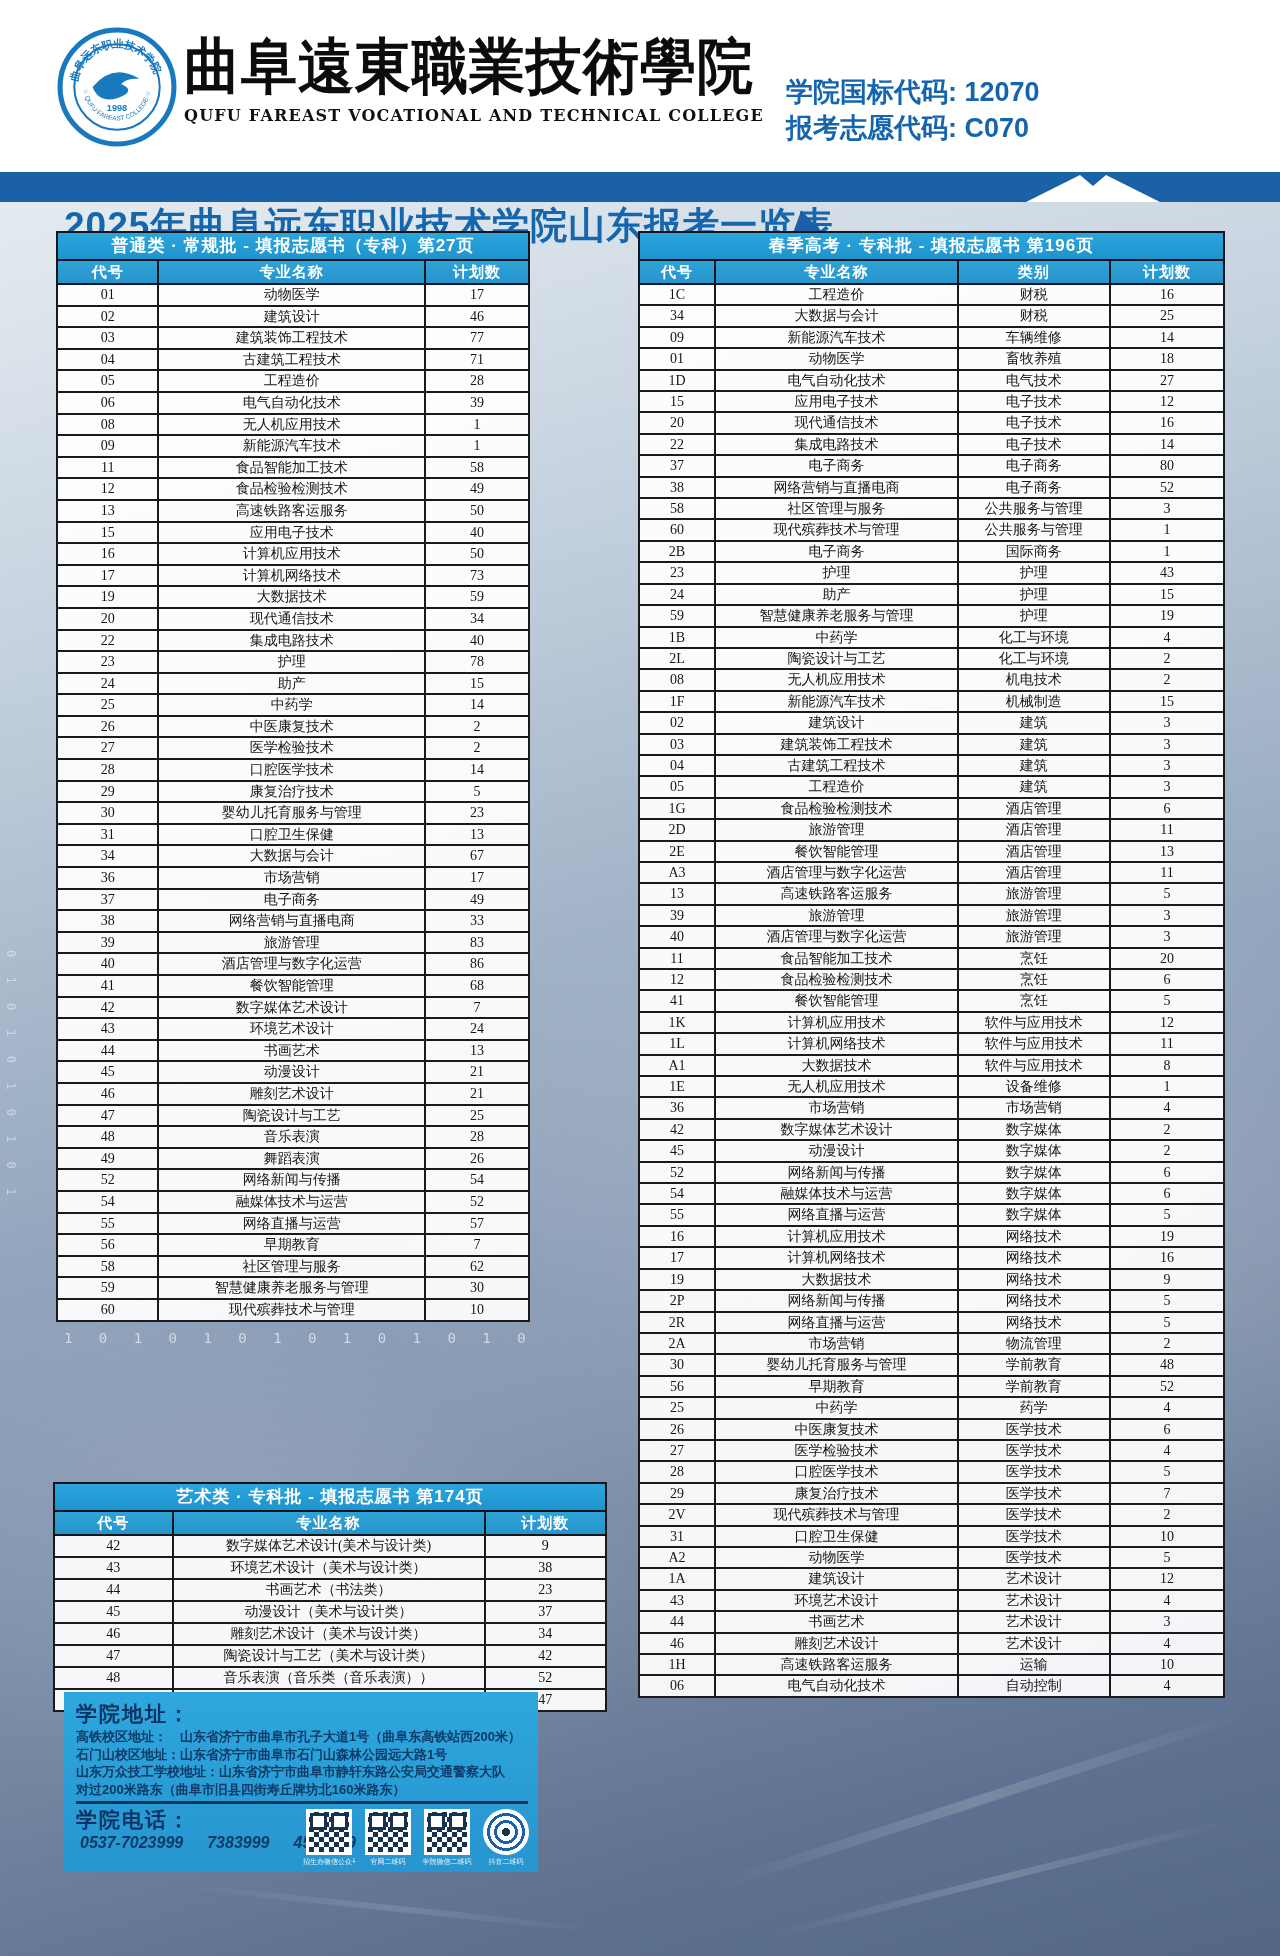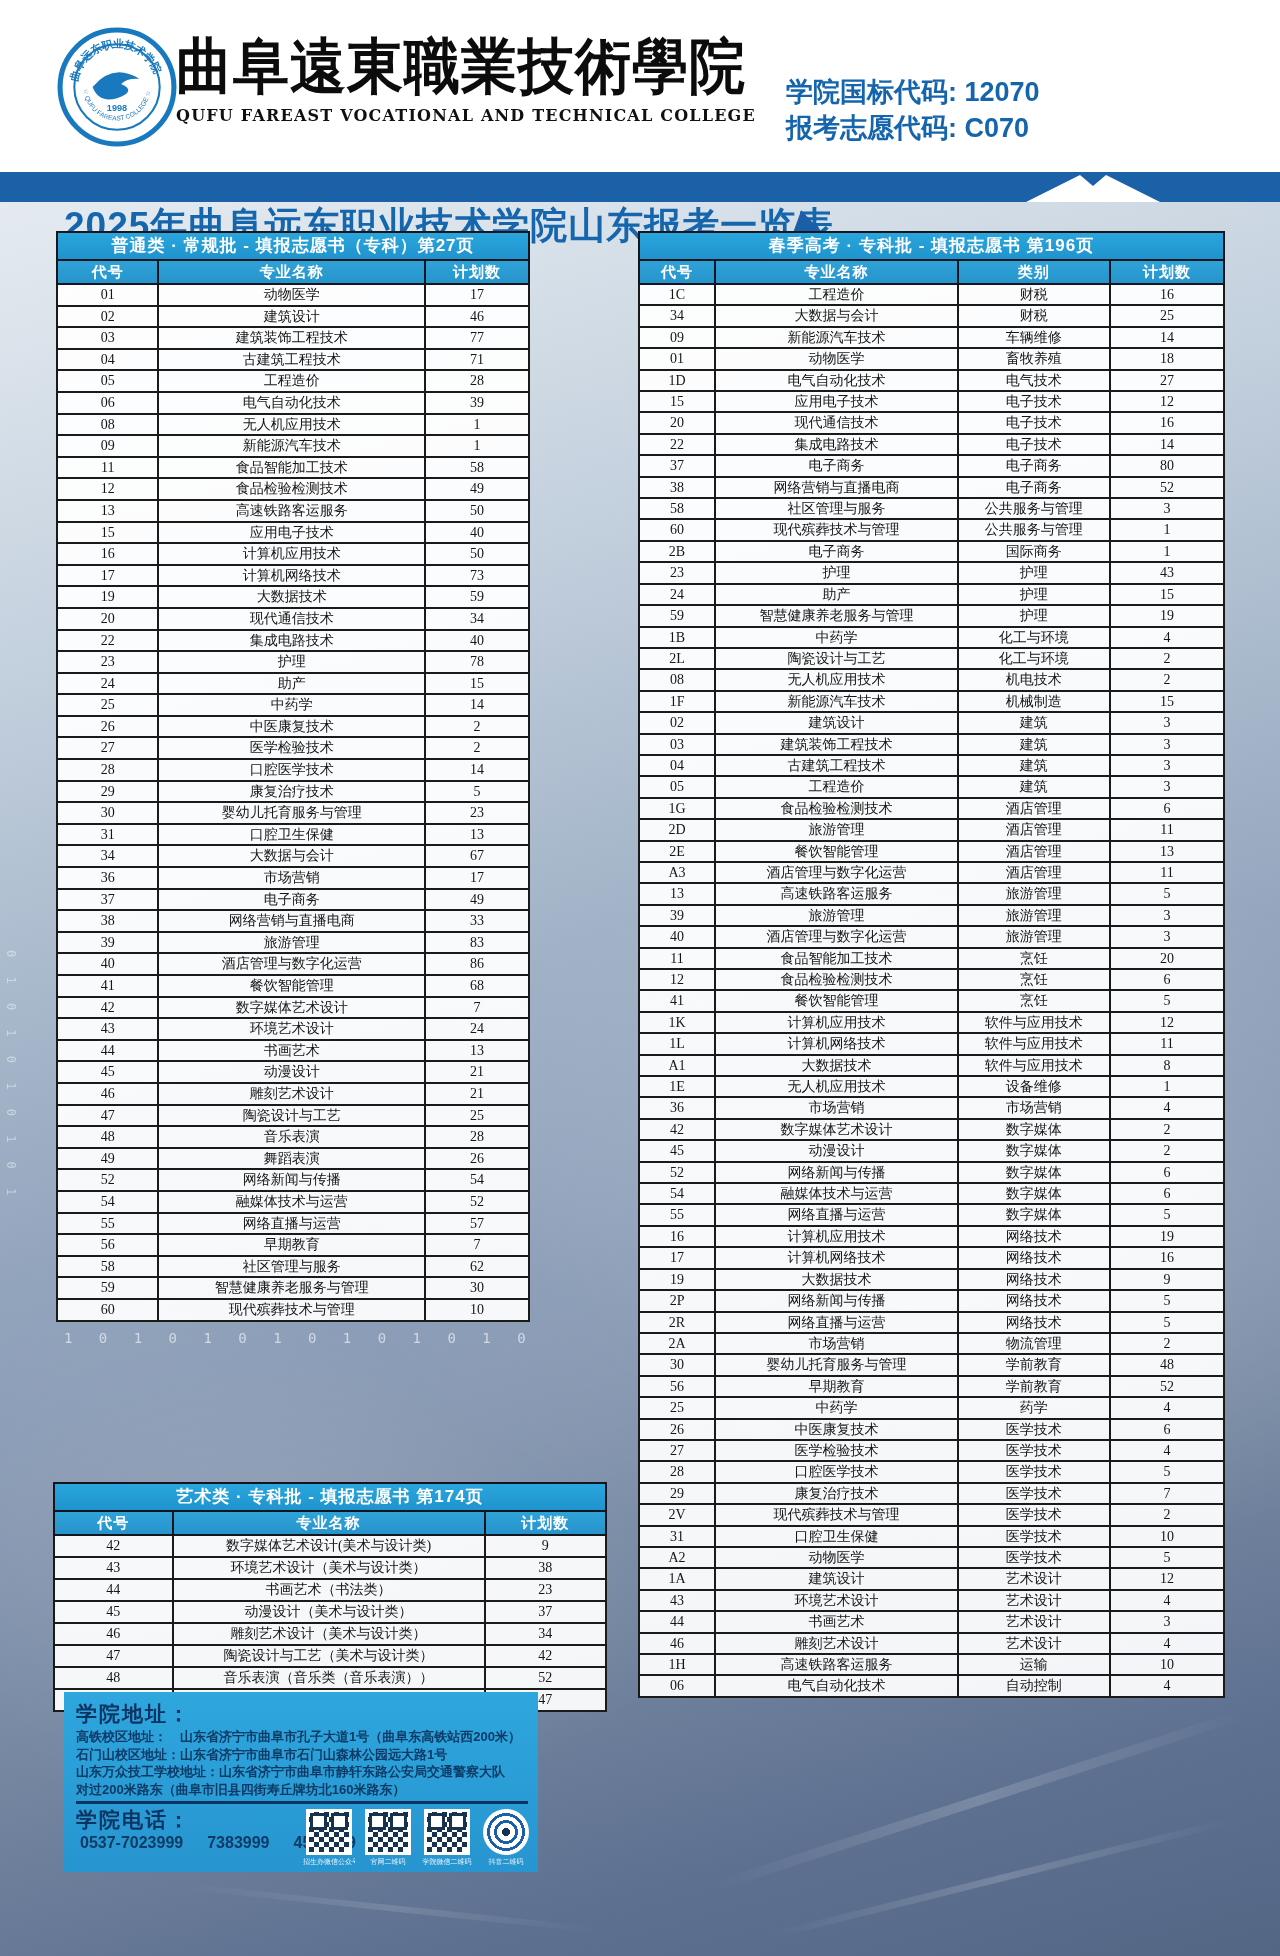--- a/index.html
+++ b/index.html
@@ -13,21 +13,21 @@
       linear-gradient(165deg,#eef2f6 0%,#dde5ec 14%,#c2cfdd 30%,#a4b5c9 46%,#8799b4 62%,#73859f 78%,#5d7090 90%,#536785 100%);
   }
   .streak { position:absolute; background:linear-gradient(90deg,rgba(255,255,255,0),rgba(255,255,255,0.35),rgba(255,255,255,0)); height:10px; border-radius:5px; opacity:.5; }
   .s1 { width:560px; left:700px; top:1795px; transform:rotate(-18deg); }
   .s2 { width:480px; left:760px; top:1875px; transform:rotate(-14deg); height:7px; }
   .s3 { width:420px; left:180px; top:1905px; transform:rotate(6deg); height:6px; opacity:.35; }
 
   
   .header { position:absolute; left:0; top:0; width:1280px; height:172px; background:#ffffff; }
   .logo { position:absolute; left:56px; top:26px; width:122px; height:122px; }
-  .nameblock { position:absolute; left:176px; top:34px; width:600px; }
+  .nameblock { position:absolute; left:184px; top:34px; width:600px; }
   .name-zh {
     font-family:"DejaVu Serif","Liberation Serif",serif; font-weight:900;
     font-size:56px; line-height:62px; color:#0c0c0c; white-space:nowrap; letter-spacing:1px;
     transform:scaleY(1.08);
   }
   .name-en {
     font-family:"DejaVu Serif","Liberation Serif",serif; font-weight:700;
     font-size:16px; letter-spacing:1.2px; color:#101010; margin-top:10px; white-space:nowrap;
   }
   .codes { position:absolute; left:786px; top:74px; font-weight:bold; font-size:27px; line-height:36px; color:#1565ad; white-space:nowrap; }
@@ -79,21 +79,21 @@
 
   
   .contact { position:absolute; left:64px; top:1692px; width:474px; height:180px;
     background:linear-gradient(180deg,#2ea6de,#2795cf); padding:8px 10px 6px 12px; }
   .addr-title { font-size:21px; font-weight:bold; color:#0c3463; letter-spacing:2px; }
   .addr-lines div { font-size:13px; font-weight:bold; color:#0e3a66; line-height:17.5px; white-space:nowrap; overflow:hidden; }
   .divider { margin-top:3px; border-top:3px solid #0c3463; width:452px; }
   .phone-row { display:flex; align-items:flex-end; margin-top:2px; }
   .phone-title { font-size:21px; font-weight:bold; color:#0c3463; letter-spacing:2px; }
   .phones { display:flex; gap:24px; margin-left:4px; }
-  .phones span { font-size:16px; font-weight:bold; color:#0e3a66; }
+  .phones span { font-size:16px; font-weight:bold; color:#0e3a66;font-style:italic; }
   .qr-strip { position:absolute; right:6px; bottom:6px; display:flex; gap:7px; }
   .qr-item { width:52px; text-align:center; }
   .qr {
     width:46px; height:46px; margin:0 auto; border:3px solid #ffffff; background:
       conic-gradient(#16324f 25%, transparent 0 50%, #16324f 0 75%, transparent 0) 0 0/10px 10px,#ffffff;
     position:relative;
   }
   .qr::before, .qr::after { content:""; position:absolute; width:11px; height:11px; border:3px solid #16324f; background:#fff; }
   .qr::before { left:1px; top:1px; }
   .qr::after { right:1px; top:1px; }

